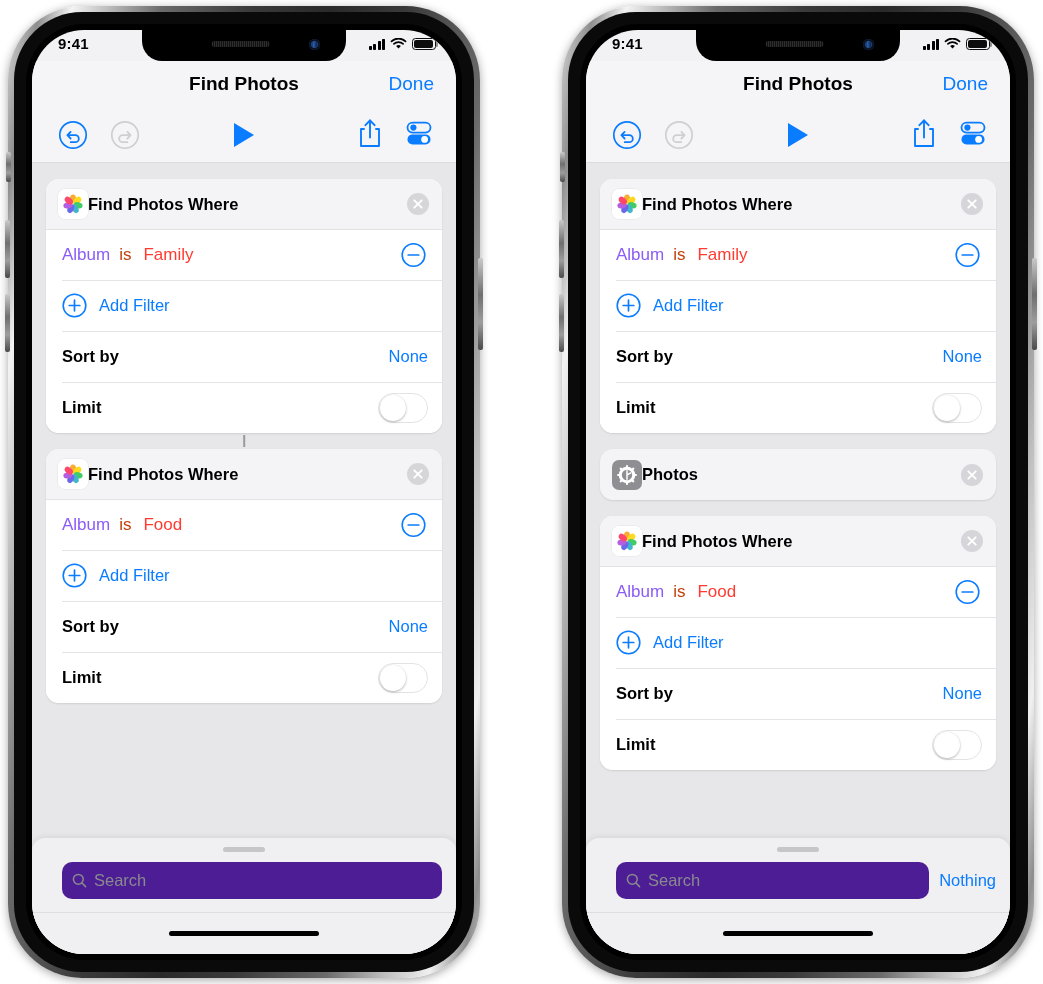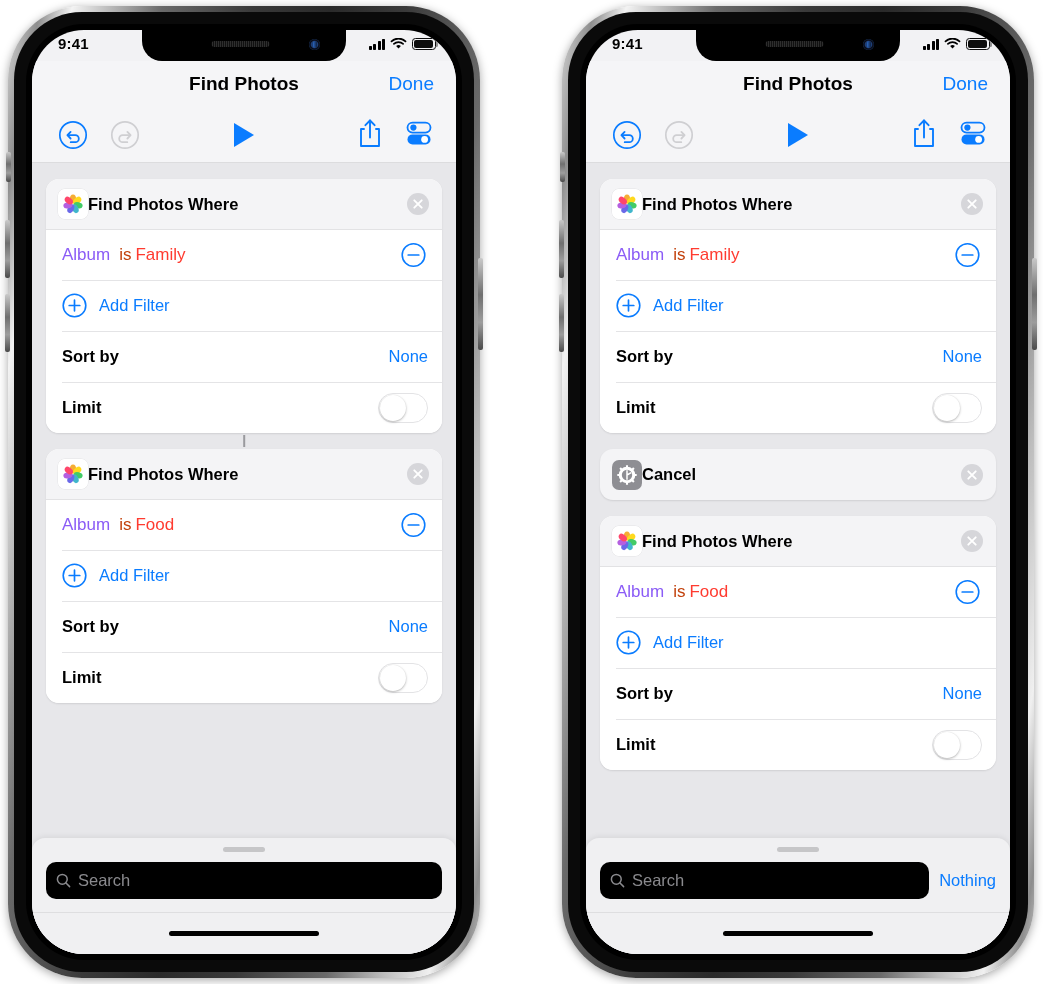--- a/index.html
+++ b/index.html
@@ -184,21 +184,21 @@
     content:""; position:absolute; left:16px; right:0; top:0;
     height:.5px; background:#e4e4e6;
   }
   .row.filter{ height:50px; }
   .row .lbl{ font-size:16.5px; color:#000; font-weight:700; }
   .row .val{ margin-left:auto; font-size:16.5px; color:#0a7cff; }
 
   .tok{ font-size:17px; }
   .tok-field { color:#8b5cf6; }
   .tok-op    { color:#c2410c; margin-left:9px; }
-  .tok-value { color:#ff3b30; margin-left:4px; }
+  .tok-value { color:#ff3b30; margin-left:12px; }
 
   .minus-btn{ position:absolute; right:16px; top:50%; transform:translateY(-50%); width:25px; height:25px; }
   .plus-btn { width:25px; height:25px; flex:0 0 25px; }
   .addfilter-txt{ margin-left:12px; font-size:16.5px; color:#0a7cff; }
 
   .switch{
     margin-left:auto;
     width:50px; height:30px; border-radius:15px;
     background:#fff; border:1px solid #e3e3e5;
     position:relative; flex:0 0 50px;
@@ -240,22 +240,22 @@
     box-shadow:0 -1px 6px rgba(0,0,0,.08);
     padding-top:9px;
     z-index:10;
   }
   .grabber{
     width:42px; height:5px; border-radius:3px; background:#c6c6c8;
     margin:0 auto 10px;
   }
   .search-row{ display:flex; align-items:center; padding:0 14px 13px; gap:10px; }
   .search-field{
-    flex:1; height:37px; border-radius:10px; background:#000000;
-    display:flex; align-items:center; padding:8px 10px; gap:7px;
+    flex:1; height:37px; border-radius:10px; background:#4c1d95;
+    display:flex; align-items:center; padding:8px 10px; gap:7px;margin-left:16px;
   }
   .search-ph{ font-size:16.5px; color:#8a8a8e; }
   .cancel-txt{ font-size:16.5px; color:#0a7cff; }
   .home-area{
     height:42px; border-top:.5px solid #dedee0;
     display:flex; align-items:center; justify-content:center;
     background:#f0f0f2;
   }
   .home-ind{ width:150px; height:5px; border-radius:3px; background:#000; }
 </style>
@@ -613,21 +613,21 @@
                     <g fill="#fff">
                       <circle cx="11" cy="11" r="8.3"></circle>
                     </g>
                     <g stroke="#fff" stroke-width="2.1">
                       <path d="M11 1.3v2.4M11 18.3v2.4M1.3 11h2.4M18.3 11h2.4M4.1 4.1l1.7 1.7M16.2 16.2l1.7 1.7M17.9 4.1l-1.7 1.7M5.8 16.2l-1.7 1.7"></path>
                     </g>
                     <circle cx="11" cy="11" r="5.2" fill="#8e8e93"></circle>
                     <path d="M11 6.2v9.6M11 11l4.2-2.4" stroke="#fff" stroke-width="1.5" fill="none"></path>
                   </svg>
                 </div>
-                <div class="card-title">Cancel</div>
+                <div class="card-title">Photos</div>
                 <svg class="close-x" viewBox="0 0 22 22">
                   <circle cx="11" cy="11" r="11" fill="#d6d6da"></circle>
                   <path d="M7.3 7.3 14.7 14.7M14.7 7.3 7.3 14.7" stroke="#fff" stroke-width="1.9" stroke-linecap="round"></path>
                 </svg>
               </div>
 
               <div class="gap"></div>
 
               <div class="card">
                 <div class="card-head">

